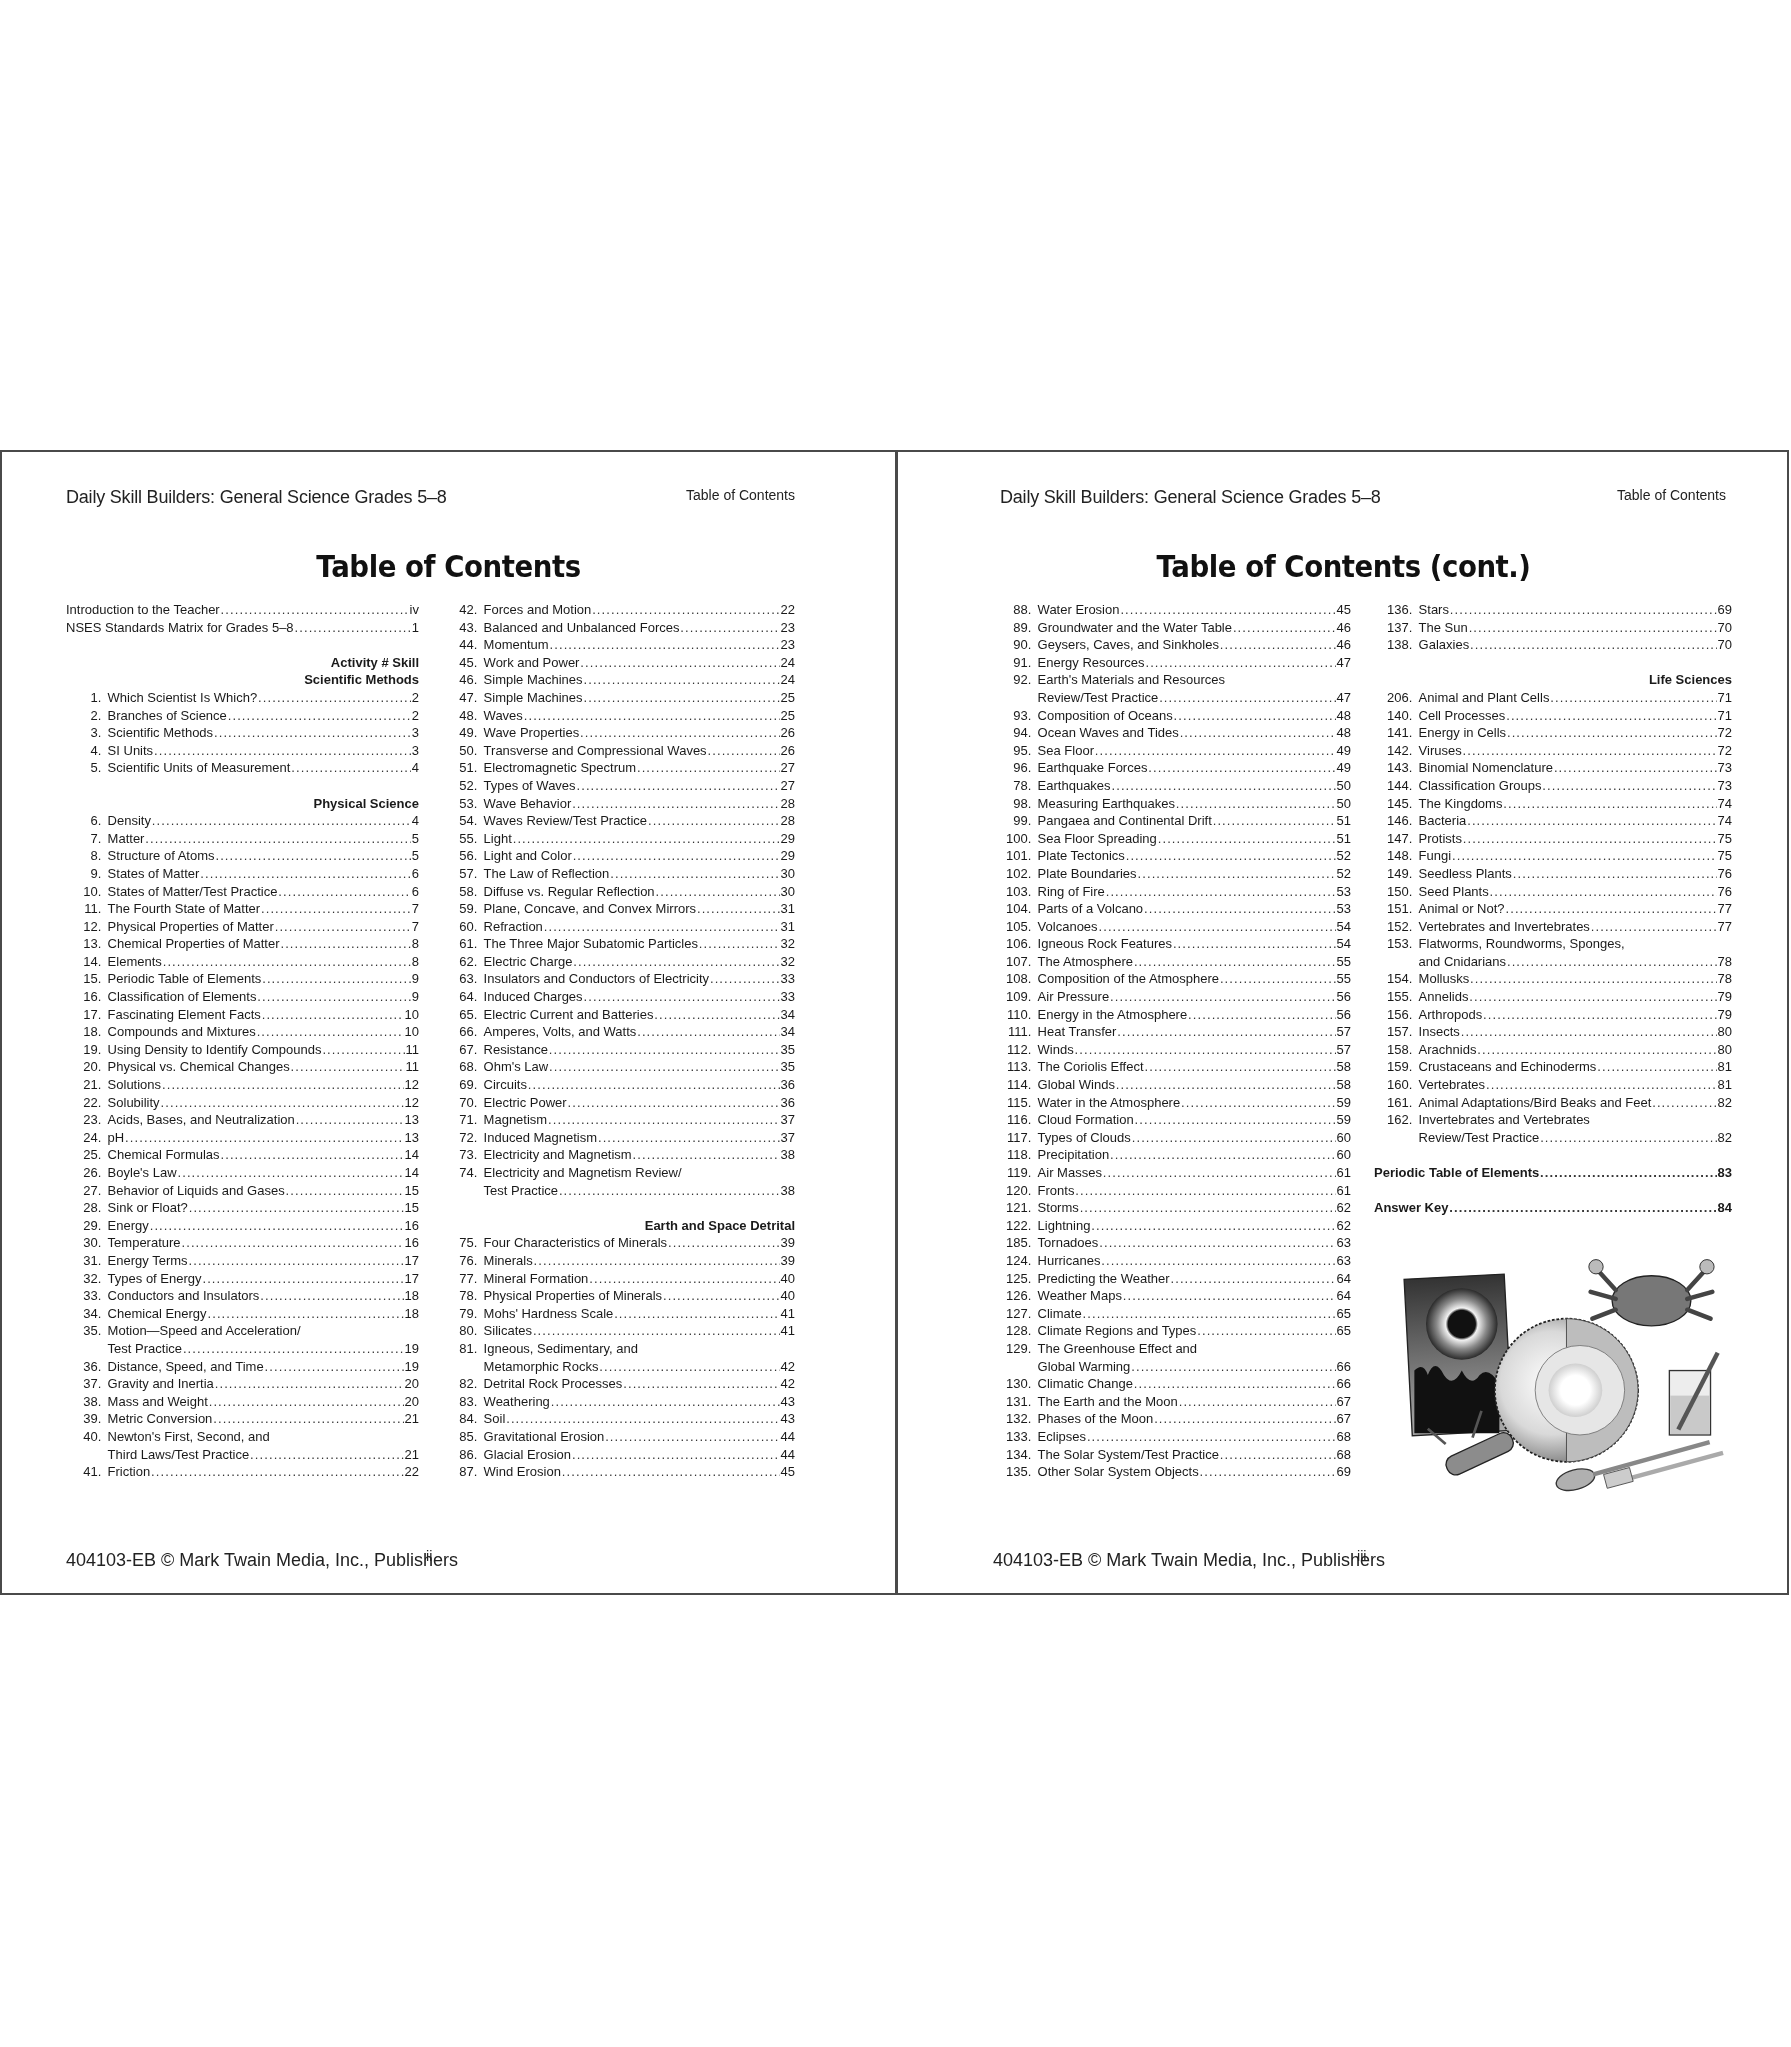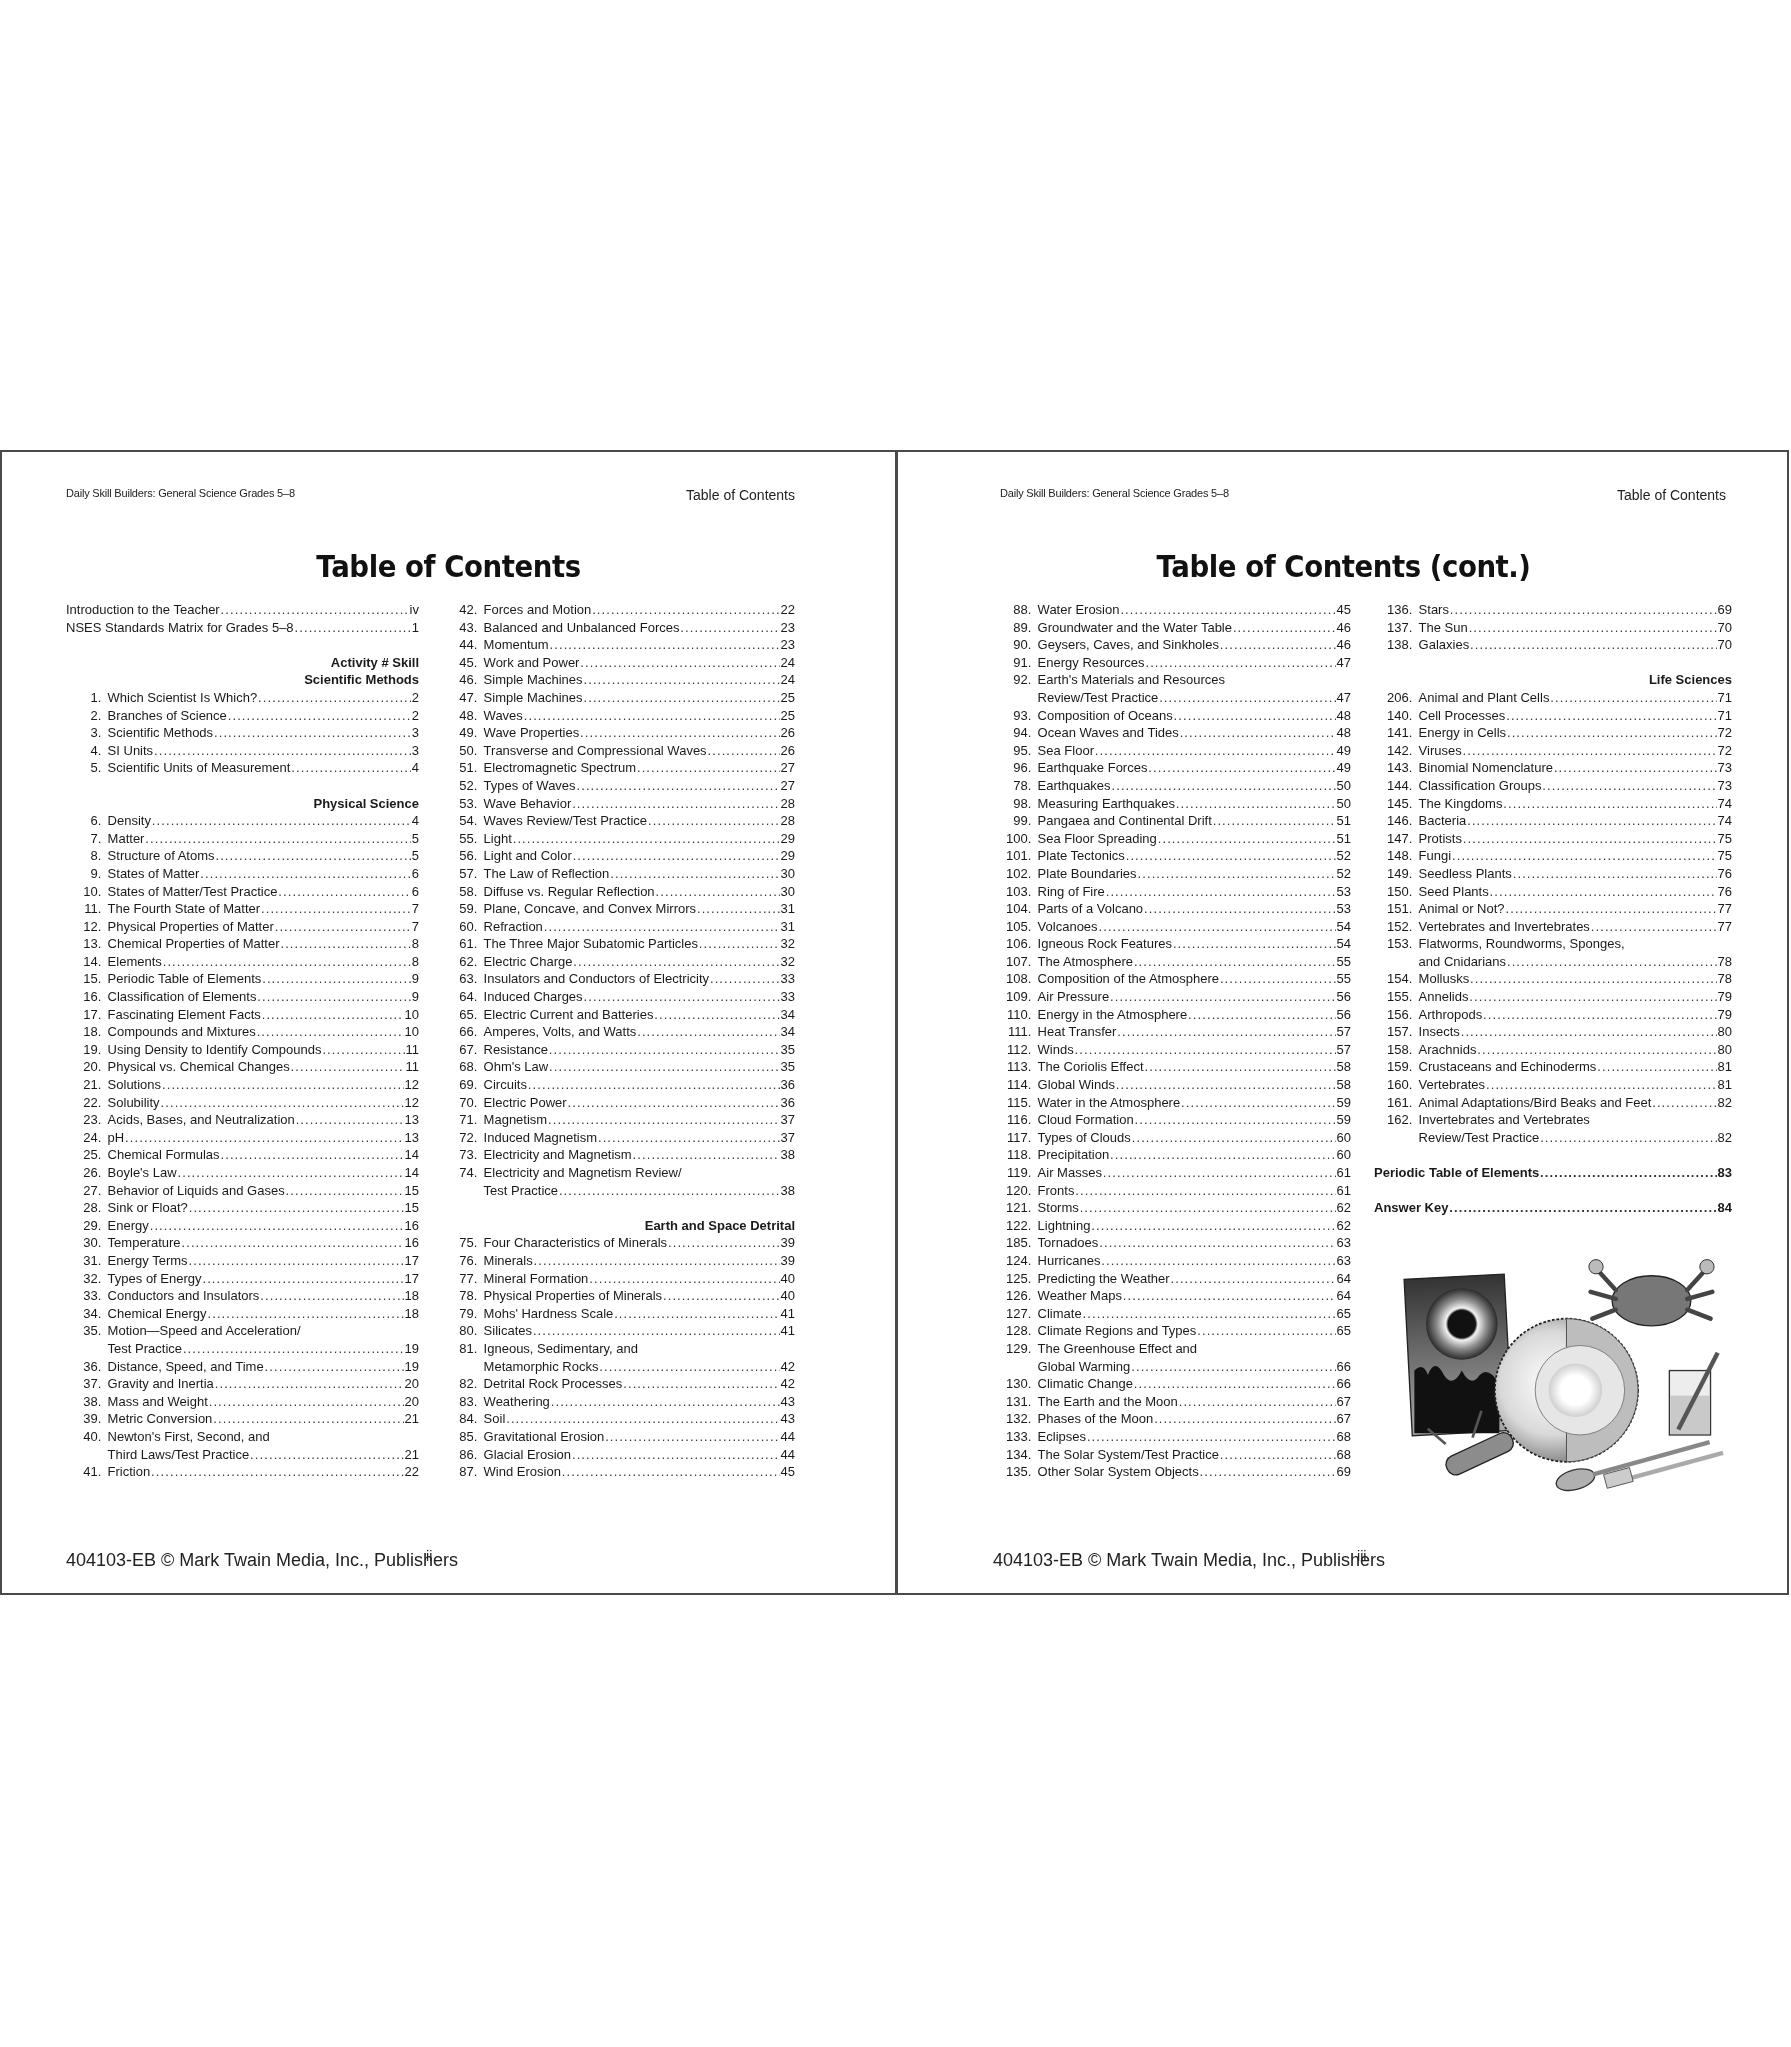--- a/index.html
+++ b/index.html
@@ -4,21 +4,21 @@
 <style>
   html, body { margin: 0; padding: 0; background: #ffffff; }
   body { width: 1791px; height: 2047px; position: relative; overflow: hidden;
          font-family: "Liberation Sans", sans-serif; color: #1a1a1a; }
   .spread { position: absolute; left: 0; top: 450px; width: 1789px; height: 1145px;
             border: 2.7px solid #4a4a4a; box-sizing: border-box; background: #fff; }
   .divider { position: absolute; left: 893px; top: 0; width: 2.7px; height: 100%; background: #4a4a4a; }
   .page { position: absolute; top: 0; height: 100%; }
   .page.left { left: 0; width: 893px; }
   .page.right { left: 896px; width: 891px; }
-  .running-head { position: absolute; top: 35px; font-size: 11px; letter-spacing: -0.2px; color: #222; }
+  .running-head { position: absolute; top: 35px; font-size: 18px; letter-spacing: -0.2px; color: #222; }
   .running-title { position: absolute; top: 35px; font-size: 14px; color: #222; }
   .title { position: absolute; top: 97px; left: 0; width: 100%; text-align: center;
            font-family: "DejaVu Sans", sans-serif; font-weight: bold; font-size: 30px;
            letter-spacing: -0.5px; transform: scaleX(0.92); color: #111; }
   .col { position: absolute; top: 149px; font-size: 13px; line-height: 17.6px; }
   .row { display: flex; align-items: baseline; white-space: nowrap; height: 17.6px; }
   .num { width: 38px; text-align: right; padding-right: 2.7px; flex: 0 0 auto; box-sizing: border-box; }
   .col.wide-num .num { width: 41px; }
   .lbl { flex: 0 0 auto; padding-left: 3.6px; }
   .dots { flex: 1 1 auto; overflow: hidden; color: #333; letter-spacing: 1.1px; margin: 0 0.9px; }

